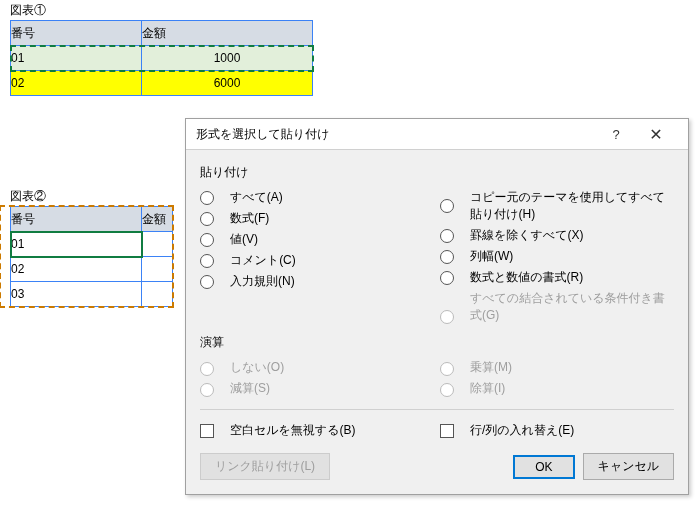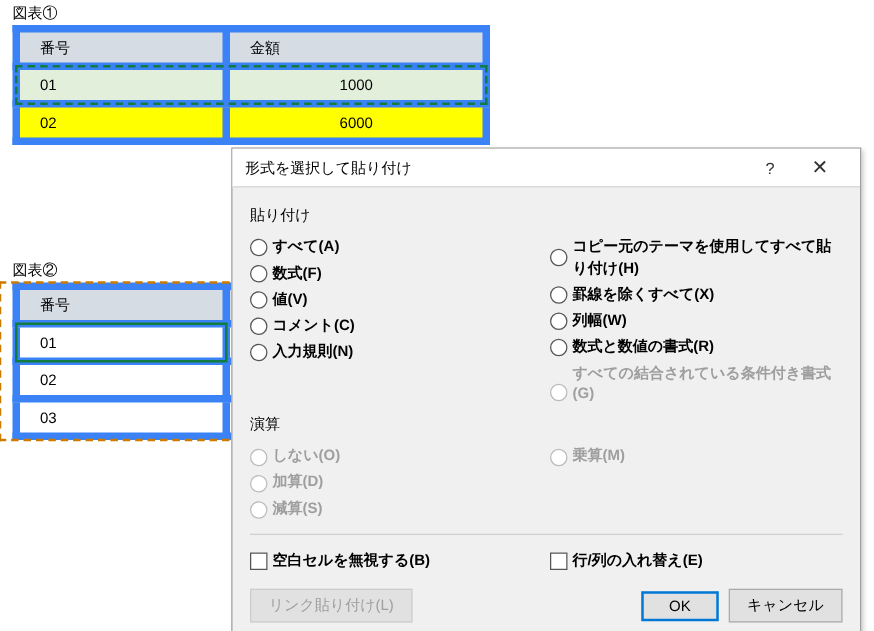--- a/index.html
+++ b/index.html
@@ -15,22 +15,22 @@
   }
   .tbl-label {
     font-size: 12px;
     margin: 2px 0 1px 10px;
   }
   table.grid {
     border-collapse: collapse;
     margin-left: 10px;
   }
   table.grid th, table.grid td {
-    border: 6px solid #3b82f6;
-    padding: 3px 16px;
+    border: 1px solid #3b82f6;
+    padding: 3px 0;
     height: 18px;
     text-align: left;
   }
   table.grid th {
     background: #d6dce4;
     font-weight: normal;
   }
   table.grid td.num { text-align: center; }
   .col1 { width: 130px; }
   .col2 { width: 170px; margin-top: 28px; }
@@ -80,22 +80,21 @@
   .section-label { margin: 6px 0 4px 0; }
   .opts {
     display: flex;
   }
   .opts .colL { width: 240px; }
   .opts .colR { flex: 1; }
   .opt {
     display: flex;
     align-items: center;
     margin: 4px 0;
-    gap: 4px;
-    font-weight: bold;
+    gap: 16px;
   }
   .opt .radio, .opt .check {
     width: 12px; height: 12px;
     border: 1px solid #555;
     border-radius: 50%;
     display: inline-flex;
     align-items: center;
     justify-content: center;
     background: #fff;
     flex-shrink: 0;
@@ -244,31 +243,31 @@
 
     <div class="section-label">演算</div>
     <div class="opts">
       <div class="colL">
         <div class="opt disabled">
             <span class="radio"></span>
             <span class="lbl">しない(O)</span>
           </div>
         <div class="opt disabled">
             <span class="radio"></span>
-            <span class="lbl">加算(D)</span>
-          </div>
-        <div class="opt disabled">
-            <span class="radio"></span>
             <span class="lbl">減算(S)</span>
           </div>
       </div>
       <div class="colR">
         <div class="opt disabled">
             <span class="radio"></span>
             <span class="lbl">乗算(M)</span>
+          </div>
+        <div class="opt disabled">
+            <span class="radio"></span>
+            <span class="lbl">除算(I)</span>
           </div>
       </div>
     </div>
 
     <hr class="sep">
 
     <div class="opts">
       <div class="colL">
         <div class="opt">
             <span class="check"></span>

